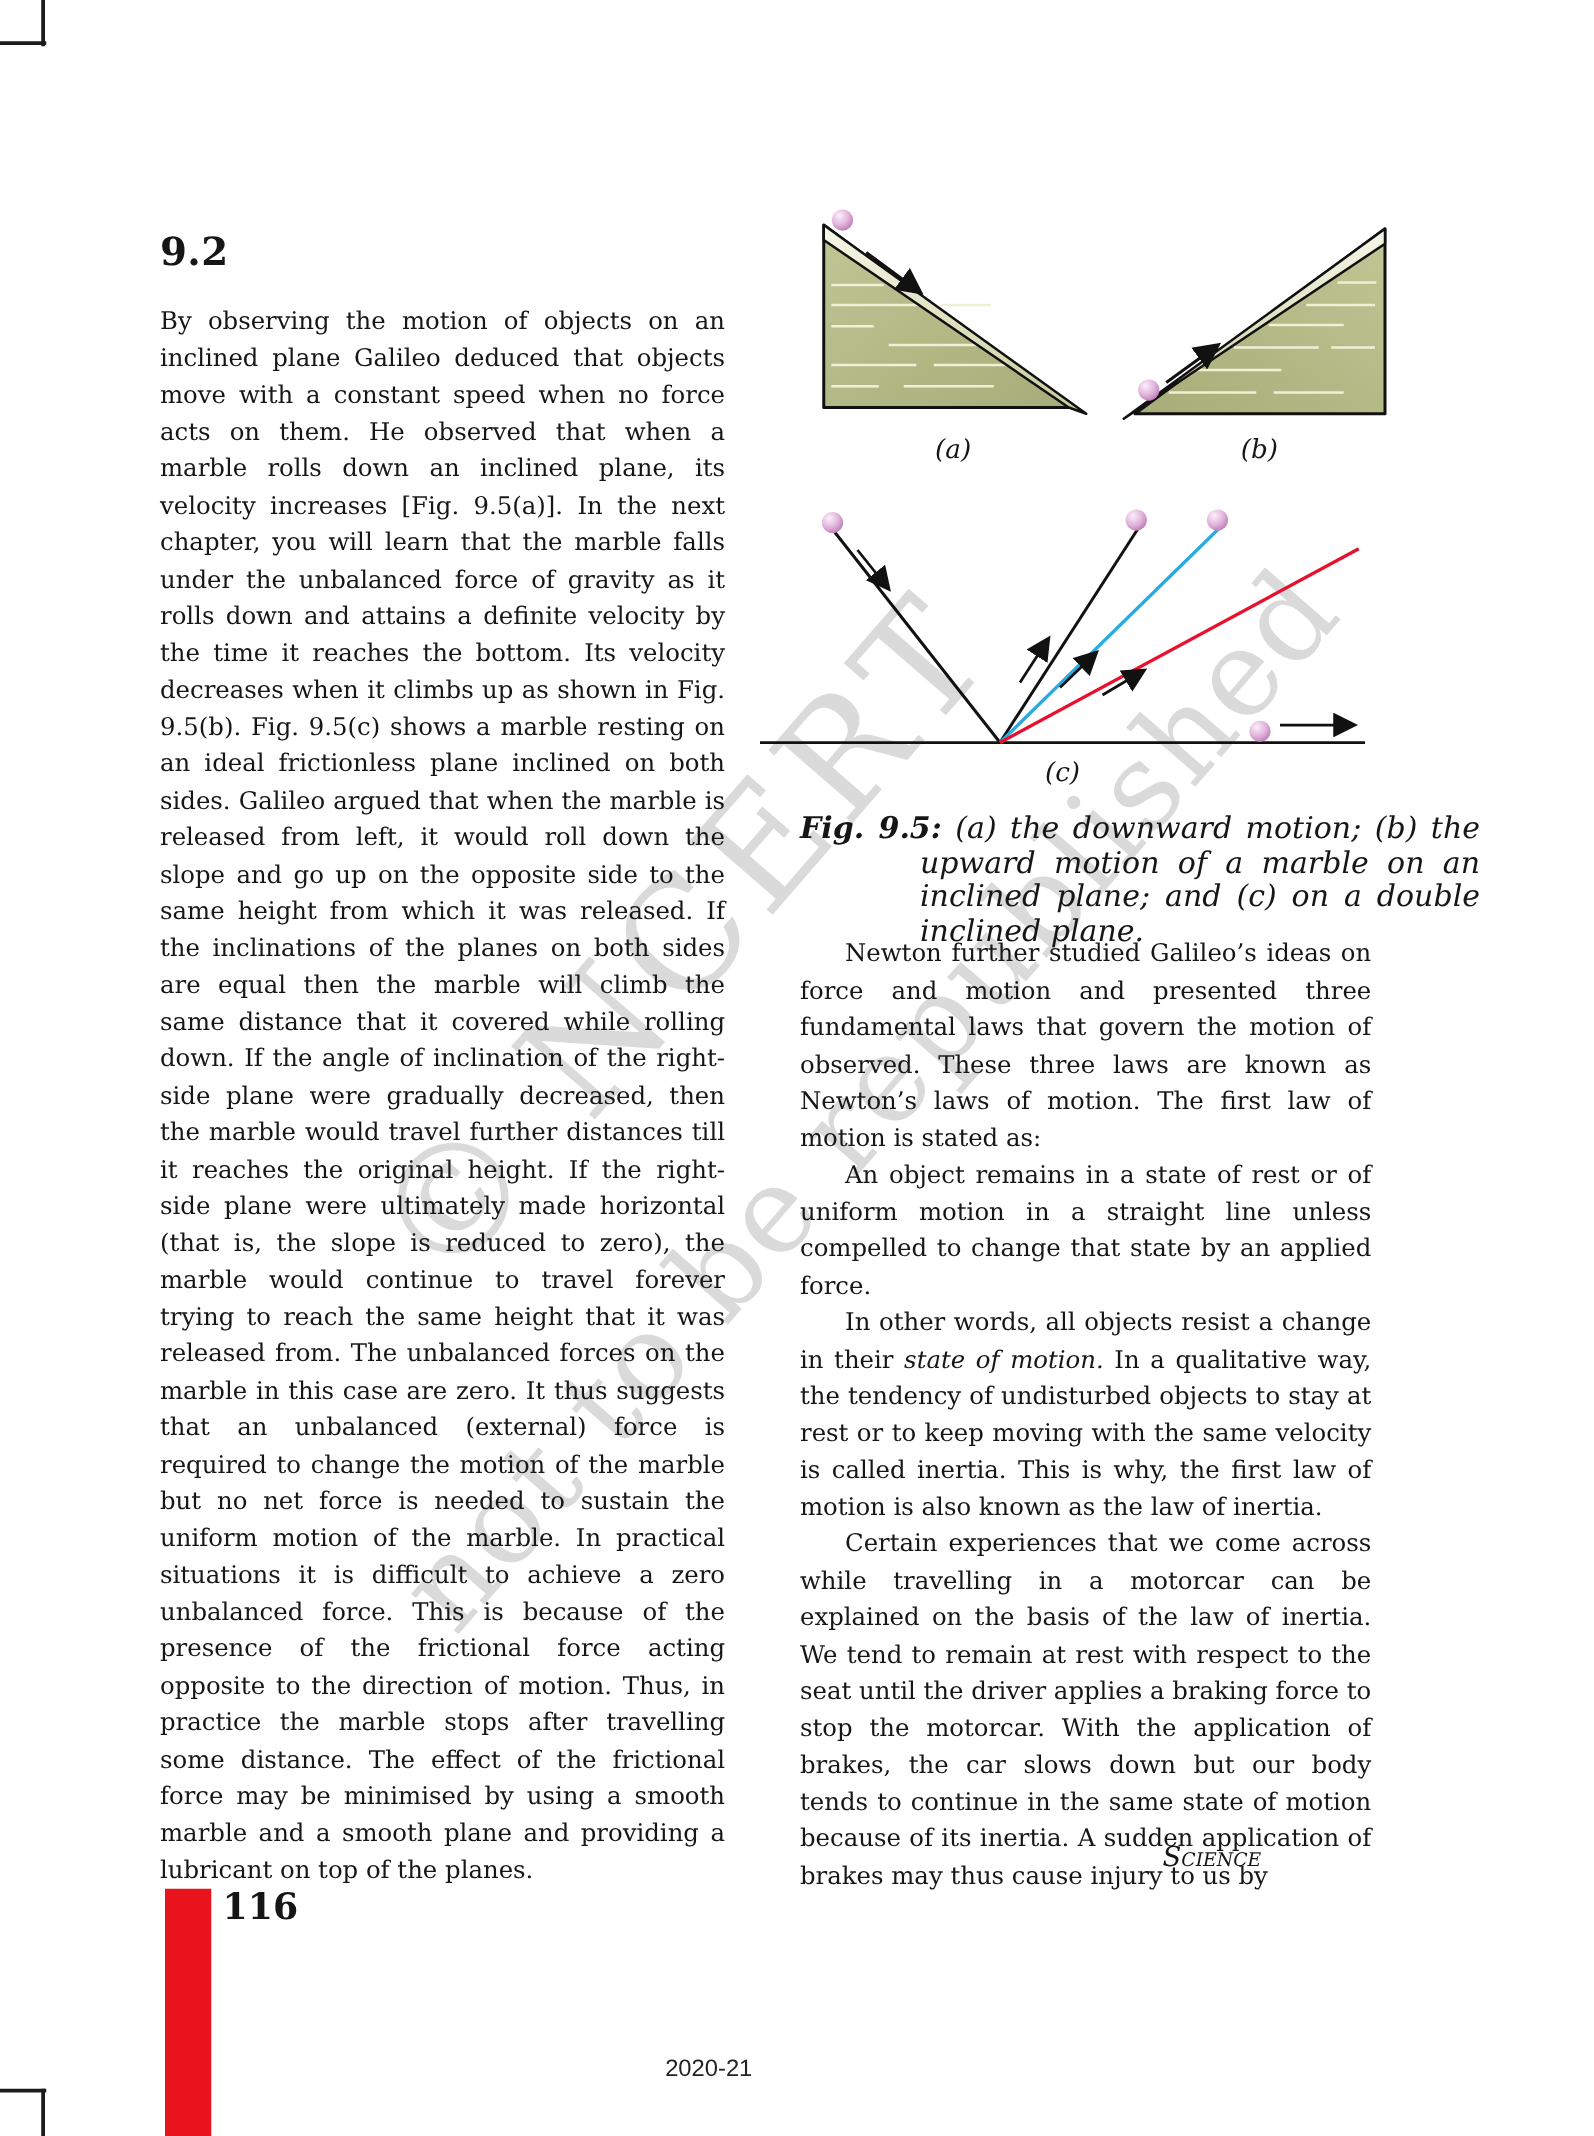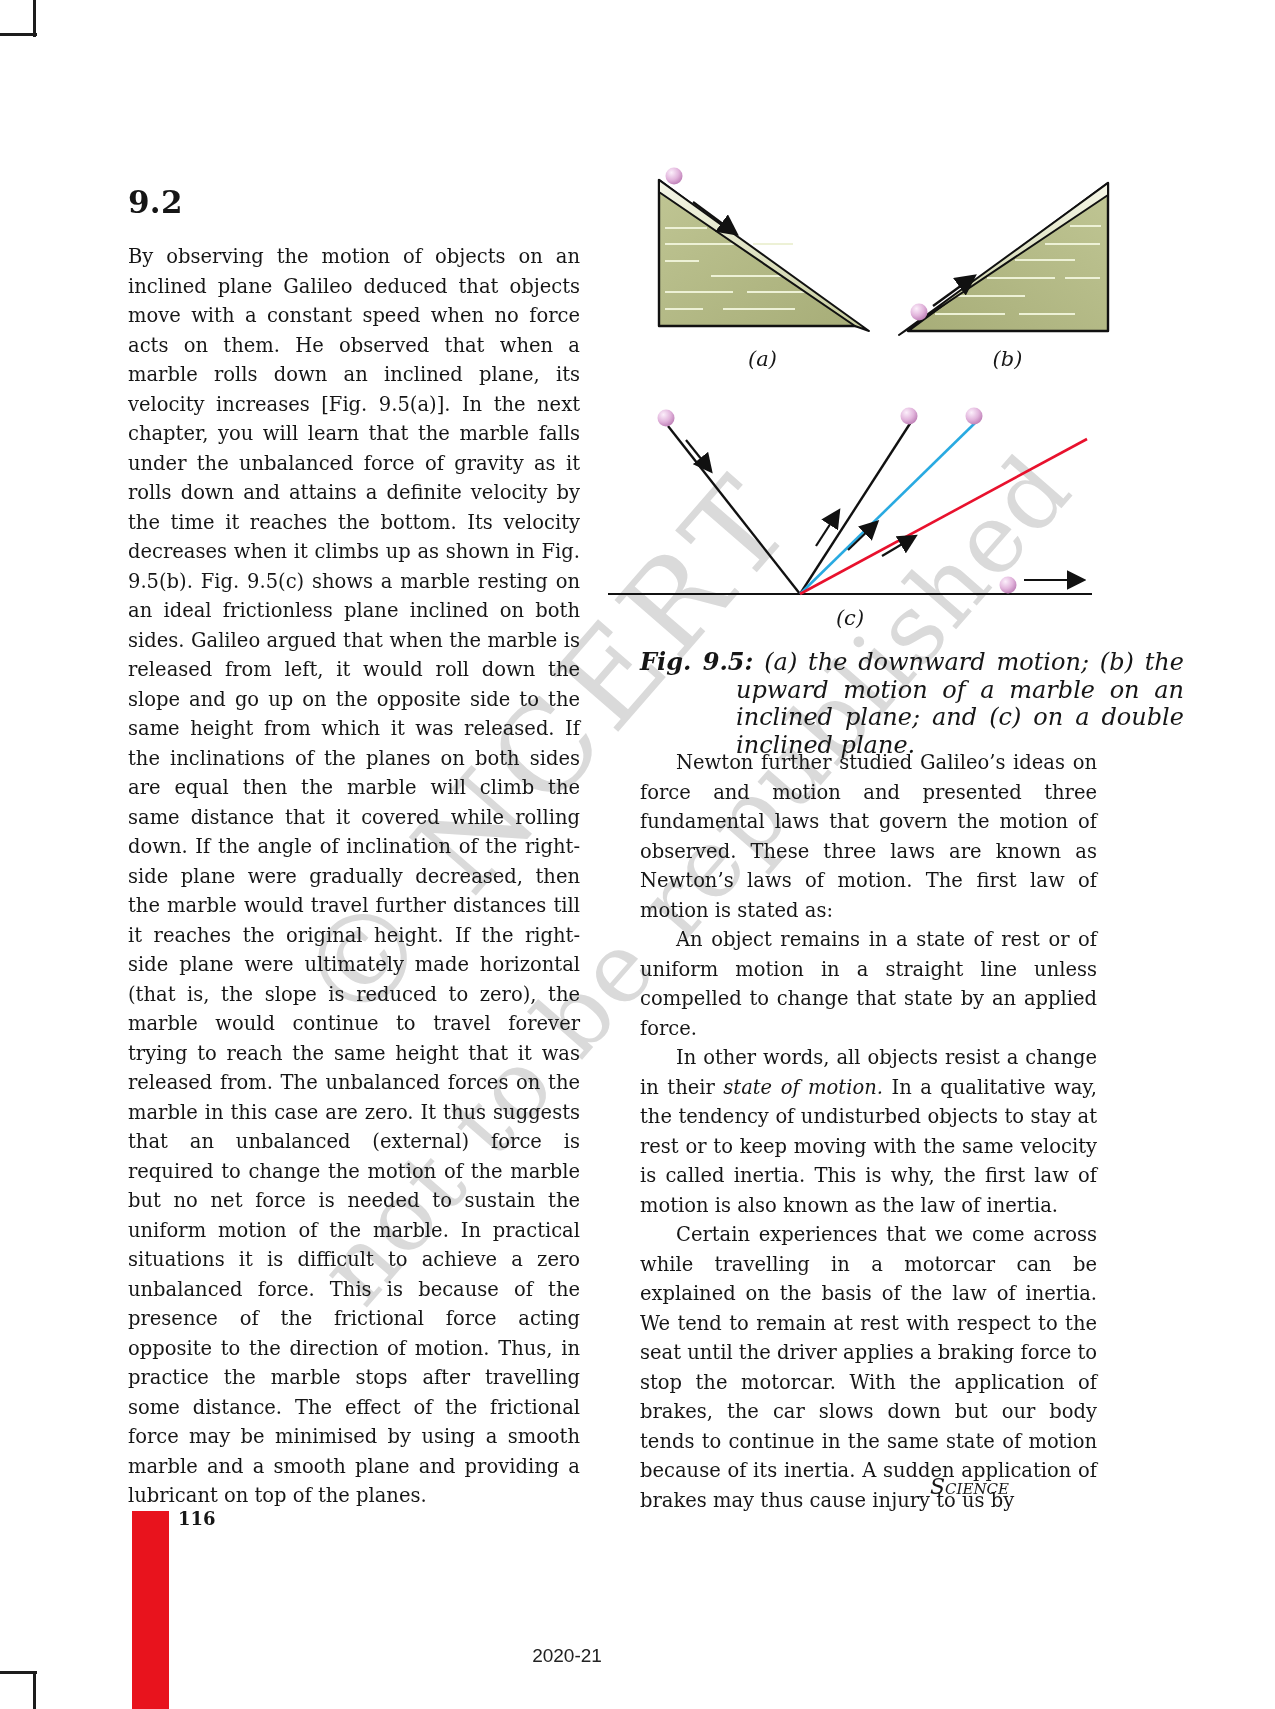--- a/index.html
+++ b/index.html
@@ -41,21 +41,21 @@
     font-size:24px; font-style:italic; line-height:27.5px;
     padding-left:96px; text-indent:-96px; text-align:justify;
   }
   .cap-label { font-weight:bold; }
 
   .right-col { position:absolute; left:640px; top:748px; width:457px; z-index:2; }
   .right-col p { margin:0; }
   .ital { font-style:italic; }
 
   .footer-bar { position:absolute; left:132px; top:1511px; width:37px; height:198px; background:#e8131d; z-index:2; }
-  .footer-pagenum { position:absolute; left:178px; top:1508px; font-size:18px; font-weight:bold; z-index:2; }
+  .footer-pagenum { position:absolute; left:178px; top:1508px; font-size:29px; font-weight:bold; z-index:2; }
   .footer-science { position:absolute; left:930px; top:1474px; width:185px; text-align:left;
     font-size:22px; font-style:italic; font-variant:small-caps; z-index:2; }
   .footer-year { position:absolute; left:0; top:1645px; width:1134px; text-align:center;
     font-family:"Liberation Sans", sans-serif; font-size:19px; color:#222; z-index:2; }
 </style>
 </head>
 <body>
 
 <div class="page">
 

